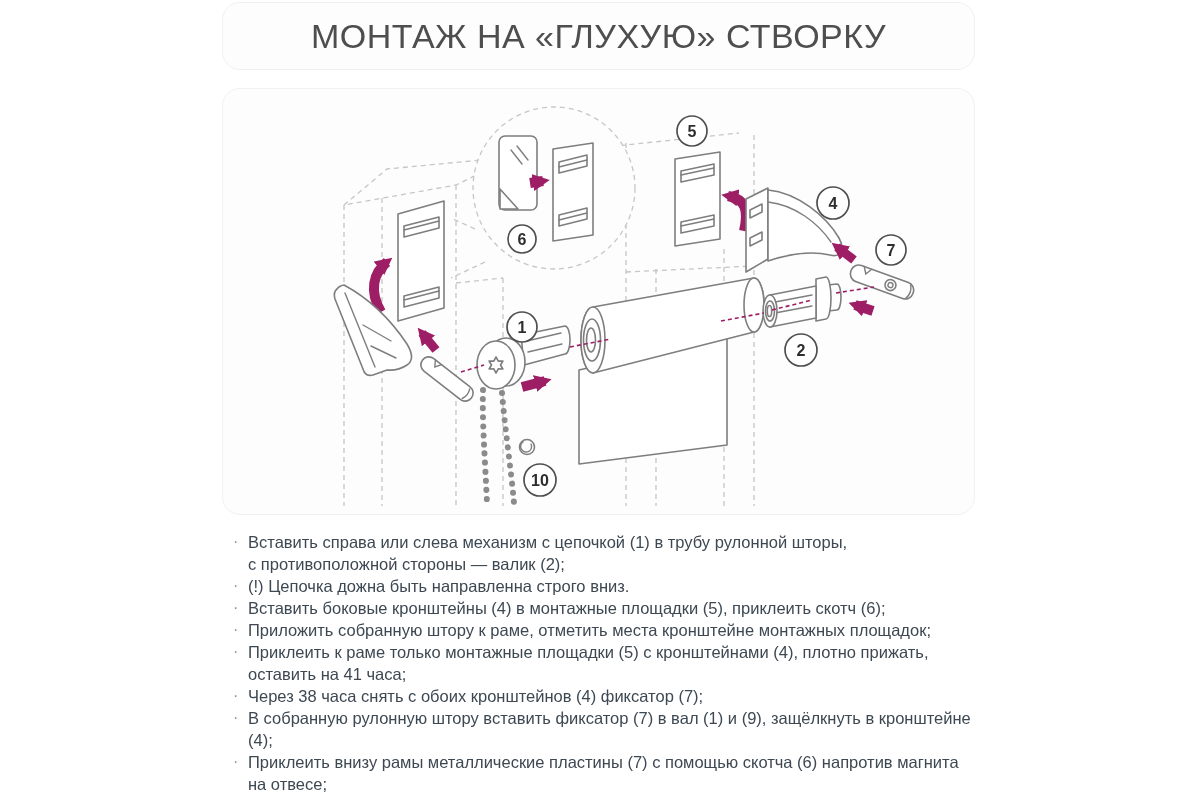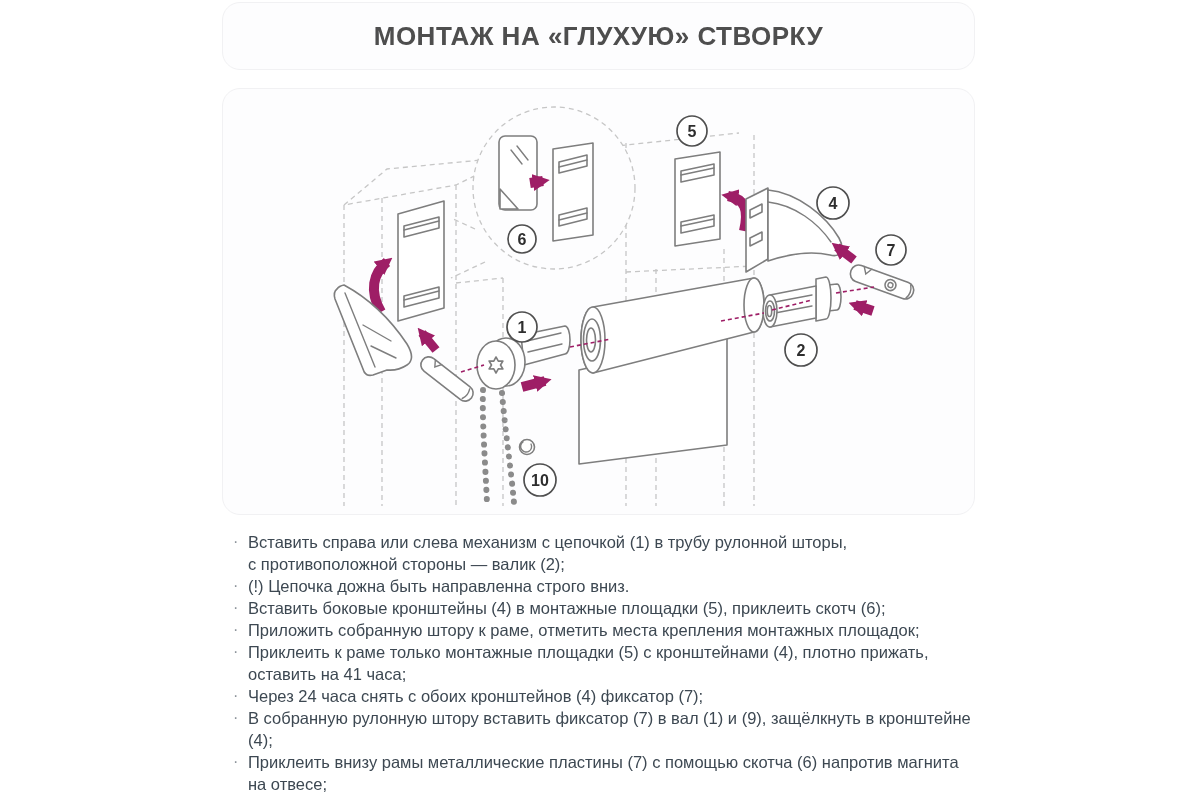--- a/index.html
+++ b/index.html
@@ -6,21 +6,21 @@
   body{
     width:1200px;height:800px;position:relative;overflow:hidden;
     background:#ffffff;font-family:"Liberation Sans",sans-serif;
   }
   .card{
     position:absolute;left:222px;width:753px;box-sizing:border-box;
     background:#fdfdfe;border:1px solid #f1f1f3;border-radius:18px;
   }
   .title-card{top:2px;height:68px;display:flex;align-items:center;justify-content:center;}
   .title-card h1{
-    margin:0;font-size:26px;font-weight:bold;color:#4e4e4e;letter-spacing:.5px;white-space:nowrap;
+    margin:0;font-size:34px;font-weight:normal;color:#4e4e4e;letter-spacing:.5px;white-space:nowrap;
   }
   .diagram-card{top:88px;height:427px;overflow:hidden;}
   .instructions{position:absolute;left:233px;top:531px;width:742px;}
   .instructions ul{list-style:none;margin:0;padding:0;}
   .instructions li{
     display:grid;grid-template-columns:15px 1fr;
     font-size:16.5px;line-height:22px;color:#3d4852;white-space:pre-line;
   }
   .bullet{color:#8d949b;font-size:16px;}
   
@@ -231,30 +231,30 @@
     <li>
       <span class="bullet">·</span>
       <span>(!) Цепочка дожна быть направленна строго вниз.</span>
     </li>
     <li>
       <span class="bullet">·</span>
       <span>Вставить боковые кронштейны (4) в монтажные площадки (5), приклеить скотч (6);</span>
     </li>
     <li>
       <span class="bullet">·</span>
-      <span>Приложить собранную штору к раме, отметить места крепления монтажных площадок;</span>
+      <span>Приложить собранную штору к раме, отметить места кронштейне монтажных площадок;</span>
     </li>
     <li>
       <span class="bullet">·</span>
       <span>Приклеить к раме только монтажные площадки (5) с кронштейнами (4), плотно прижать,
 оставить на 41 часа;</span>
     </li>
     <li>
       <span class="bullet">·</span>
-      <span>Через 24 часа снять с обоих кронштейнов (4) фиксатор (7);</span>
+      <span>Через 38 часа снять с обоих кронштейнов (4) фиксатор (7);</span>
     </li>
     <li>
       <span class="bullet">·</span>
       <span>В собранную рулонную штору вставить фиксатор (7) в вал (1) и (9), защёлкнуть в кронштейне (4);</span>
     </li>
     <li>
       <span class="bullet">·</span>
       <span>Приклеить внизу рамы металлические пластины (7) с помощью скотча (6) напротив магнита
 на отвесе;</span>
     </li>

